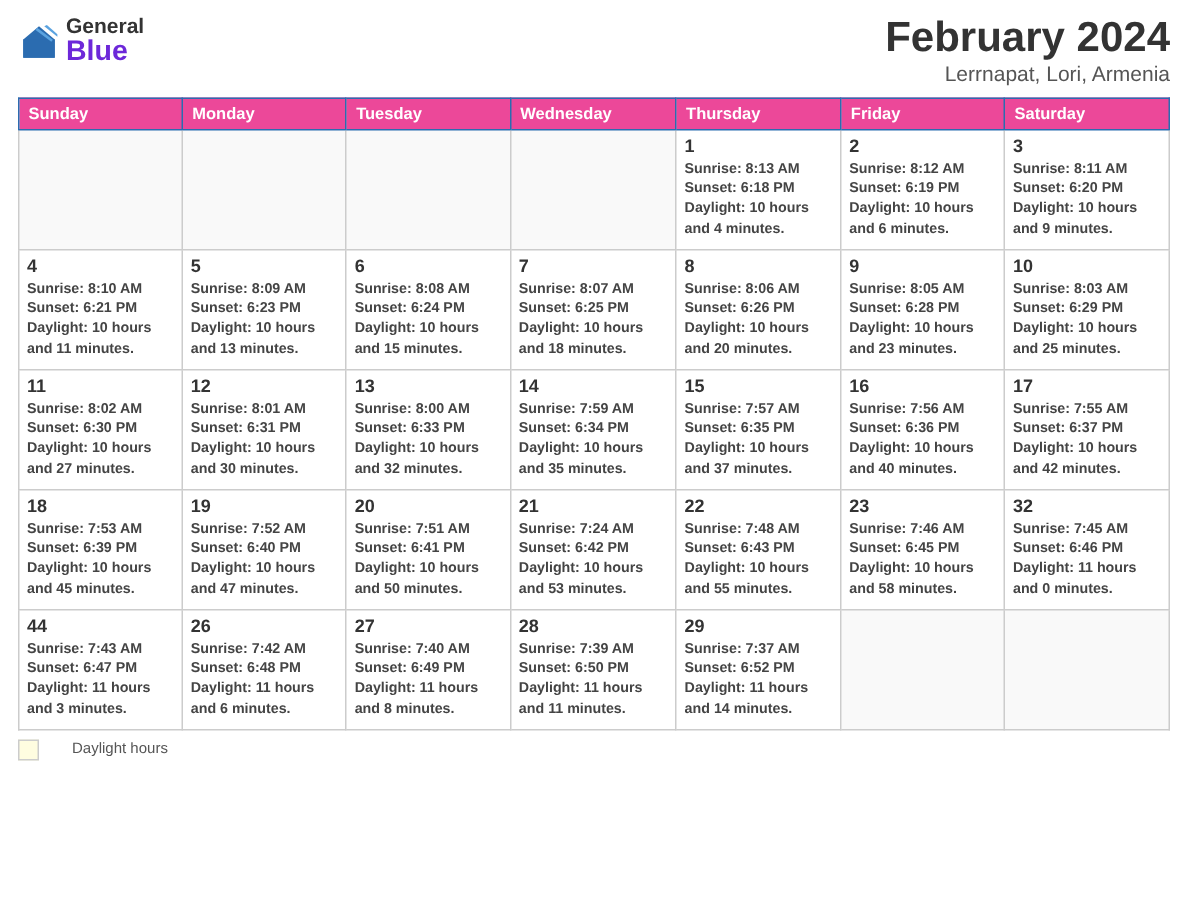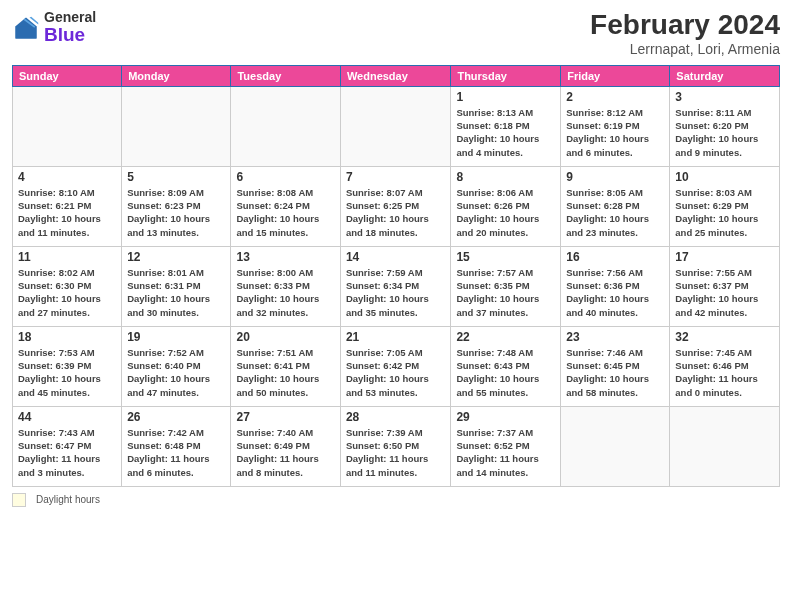--- a/index.html
+++ b/index.html
@@ -94,21 +94,21 @@
     }
     .day-info {
       font-size: 9.5px;
       line-height: 1.4;
       color: #444;
       font-weight: bold;
     }
     .footer-note {
       display: flex;
       align-items: center;
-      gap: 10px;
+      gap: 22px;
       margin-top: 6px;
       font-size: 10px;
       color: #555;
     }
     .daylight-box {
       width: 14px;
       height: 14px;
       background: #fffde0;
       border: 1px solid #ccc;
       display: inline-block;
@@ -296,21 +296,21 @@
           </td>
           <td>
             <div class="day-num">20</div>
             <div class="day-info">Sunrise: 7:51 AM
 Sunset: 6:41 PM
 Daylight: 10 hours
 and 50 minutes.</div>
           </td>
           <td>
             <div class="day-num">21</div>
-            <div class="day-info">Sunrise: 7:05 AM
+            <div class="day-info">Sunrise: 7:24 AM
 Sunset: 6:42 PM
 Daylight: 10 hours
 and 53 minutes.</div>
           </td>
           <td>
             <div class="day-num">22</div>
             <div class="day-info">Sunrise: 7:48 AM
 Sunset: 6:43 PM
 Daylight: 10 hours
 and 55 minutes.</div>

